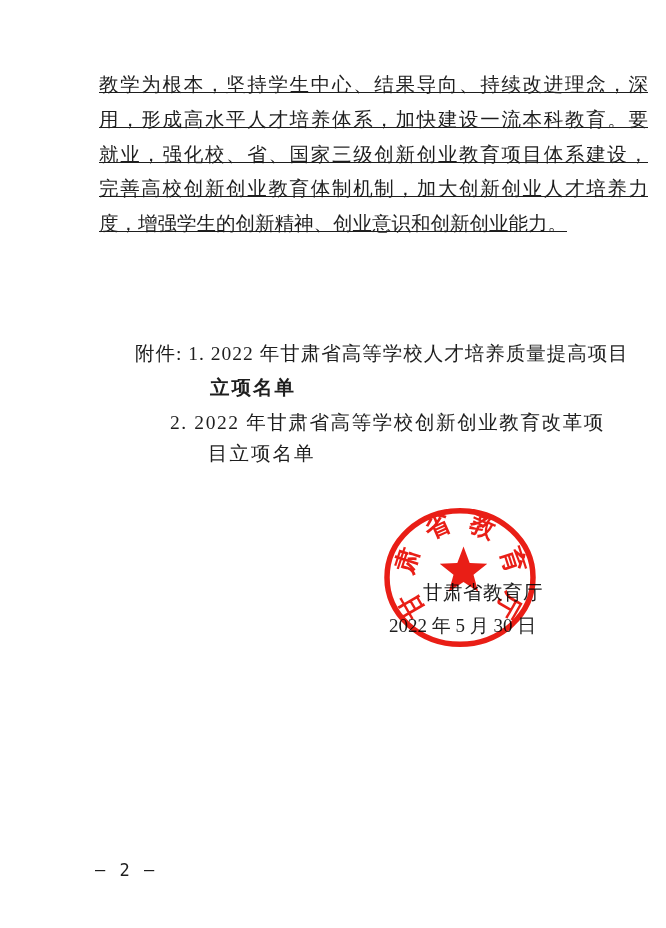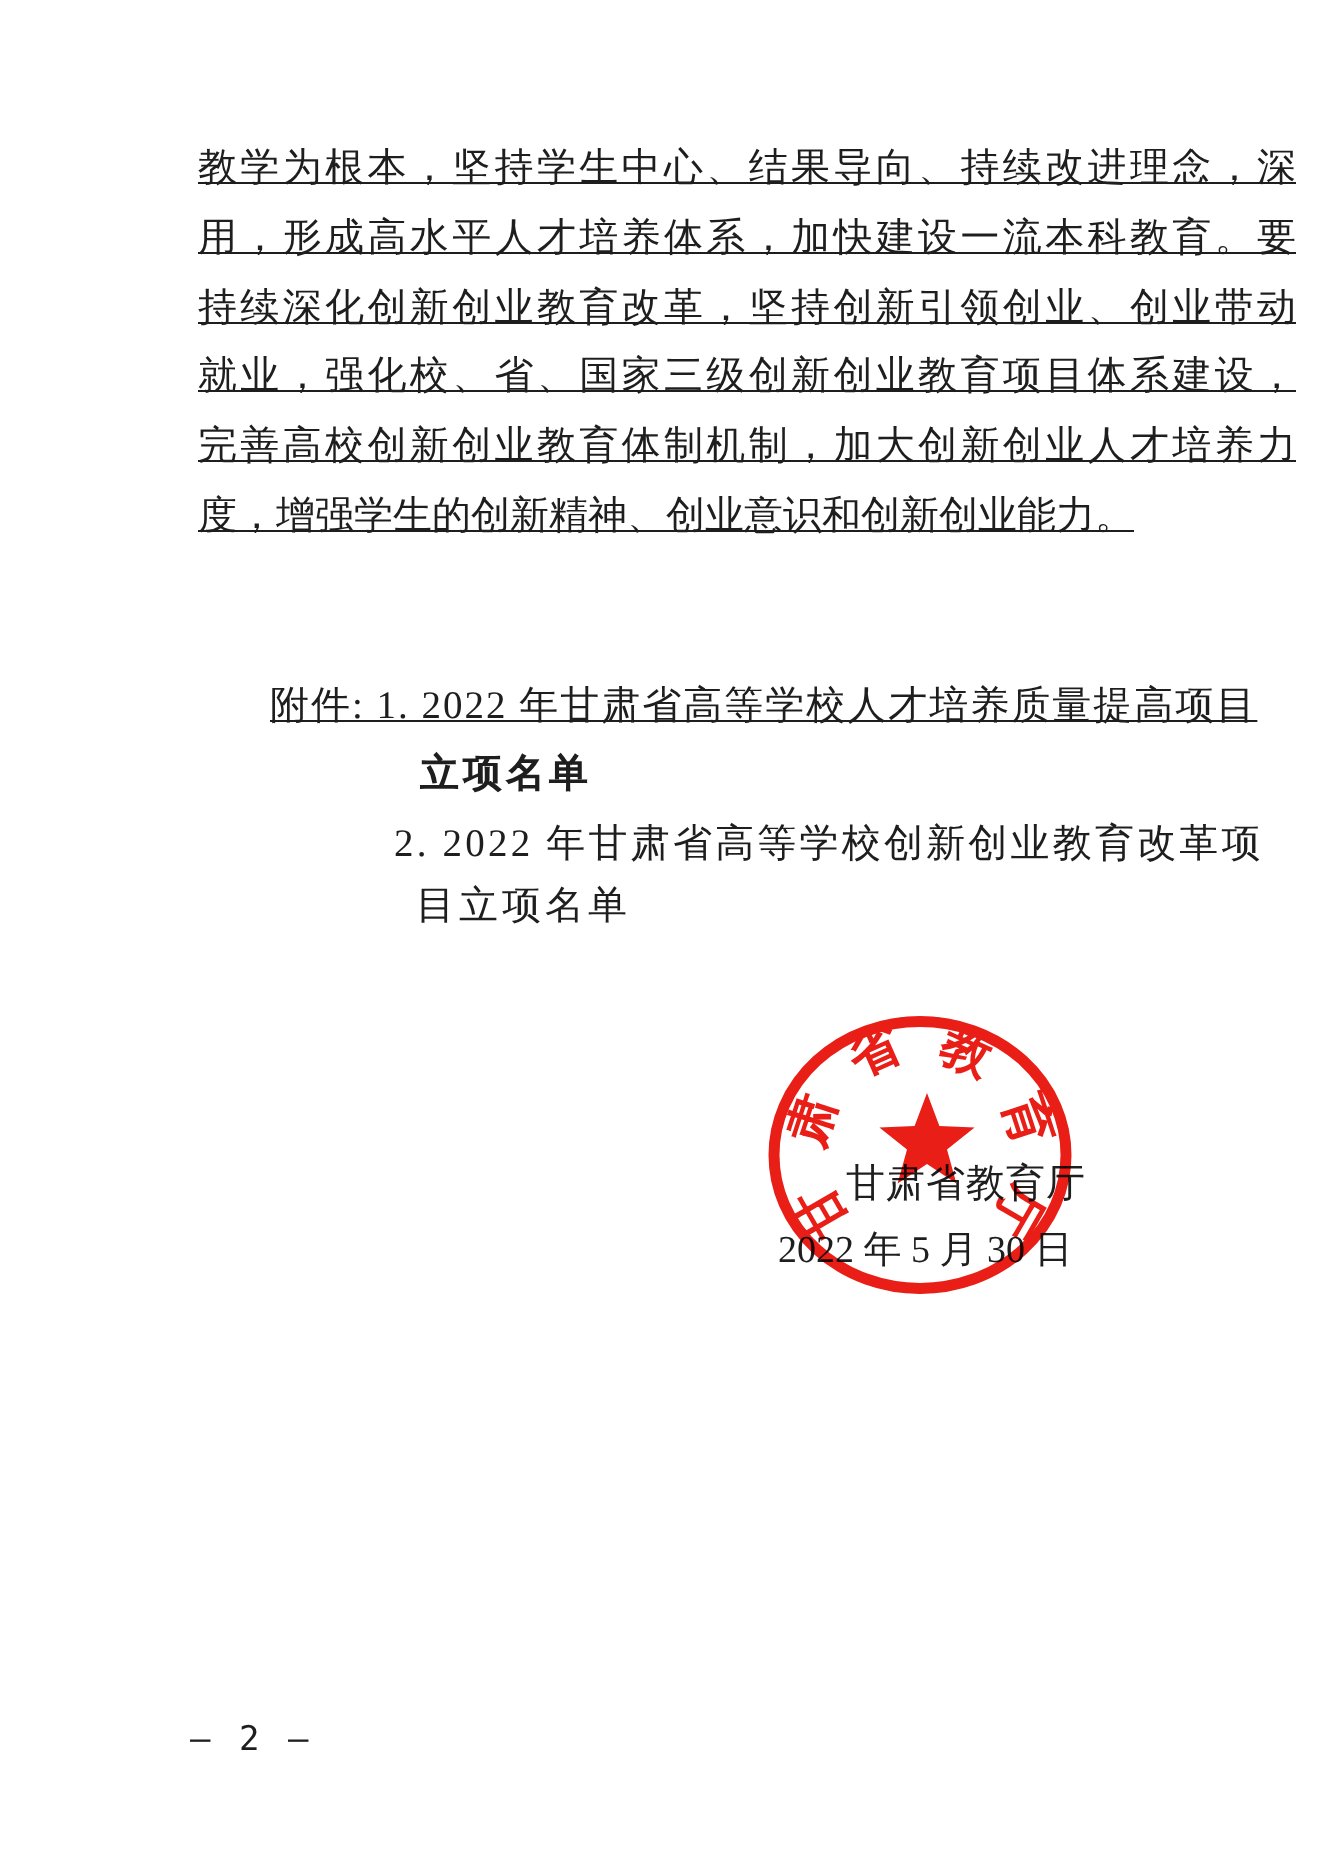--- a/index.html
+++ b/index.html
@@ -39,23 +39,23 @@
     text-align-last: left;
   }
   
   .att {
     position: absolute;
     font-size: 19.5px;
     line-height: 26px;
     letter-spacing: 1px;
     white-space: nowrap;
   }
-  #att-line-1 { left: 135px; top: 341px; text-decoration: underline; }
+  #att-line-1 { left: 135px; top: 341px; }
   #att-line-2 { left: 210px; top: 375px; letter-spacing: 2px; font-weight: bold; }
-  #att-line-3 { left: 197px; top: 410px; letter-spacing: 1.6px; }
+  #att-line-3 { left: 170px; top: 410px; letter-spacing: 1.6px; }
   #att-line-4 { left: 208px; top: 441px; letter-spacing: 2px; text-align: center; }
   
   .signature {
     position: absolute;
     left: 402px;
     top: 581px;
     font-size: 19.5px;
     line-height: 24px;
     letter-spacing: 0.5px;
     z-index: 2;
@@ -102,21 +102,20 @@
 
 <div class="page">
 
   <div class="paragraph">
 
       <div class="pline">教学为根本，坚持学生中心、结果导向、持续改进理念，深</div>
 
 
       <div class="pline">用，形成高水平人才培养体系，加快建设一流本科教育。要</div>
 
-      <div class="pline">持续深化创新创业教育改革，坚持创新引领创业、创业带动</div>
 
       <div class="pline">就业，强化校、省、国家三级创新创业教育项目体系建设，</div>
 
       <div class="pline">完善高校创新创业教育体制机制，加大创新创业人才培养力</div>
 
       <div class="pline">度，增强学生的创新精神、创业意识和创新创业能力。</div>
     </div>
 
   <div class="att" id="att-line-1">附件: 1. 2022 年甘肃省高等学校人才培养质量提高项目</div>
   <div class="att" id="att-line-2">立项名单</div>

